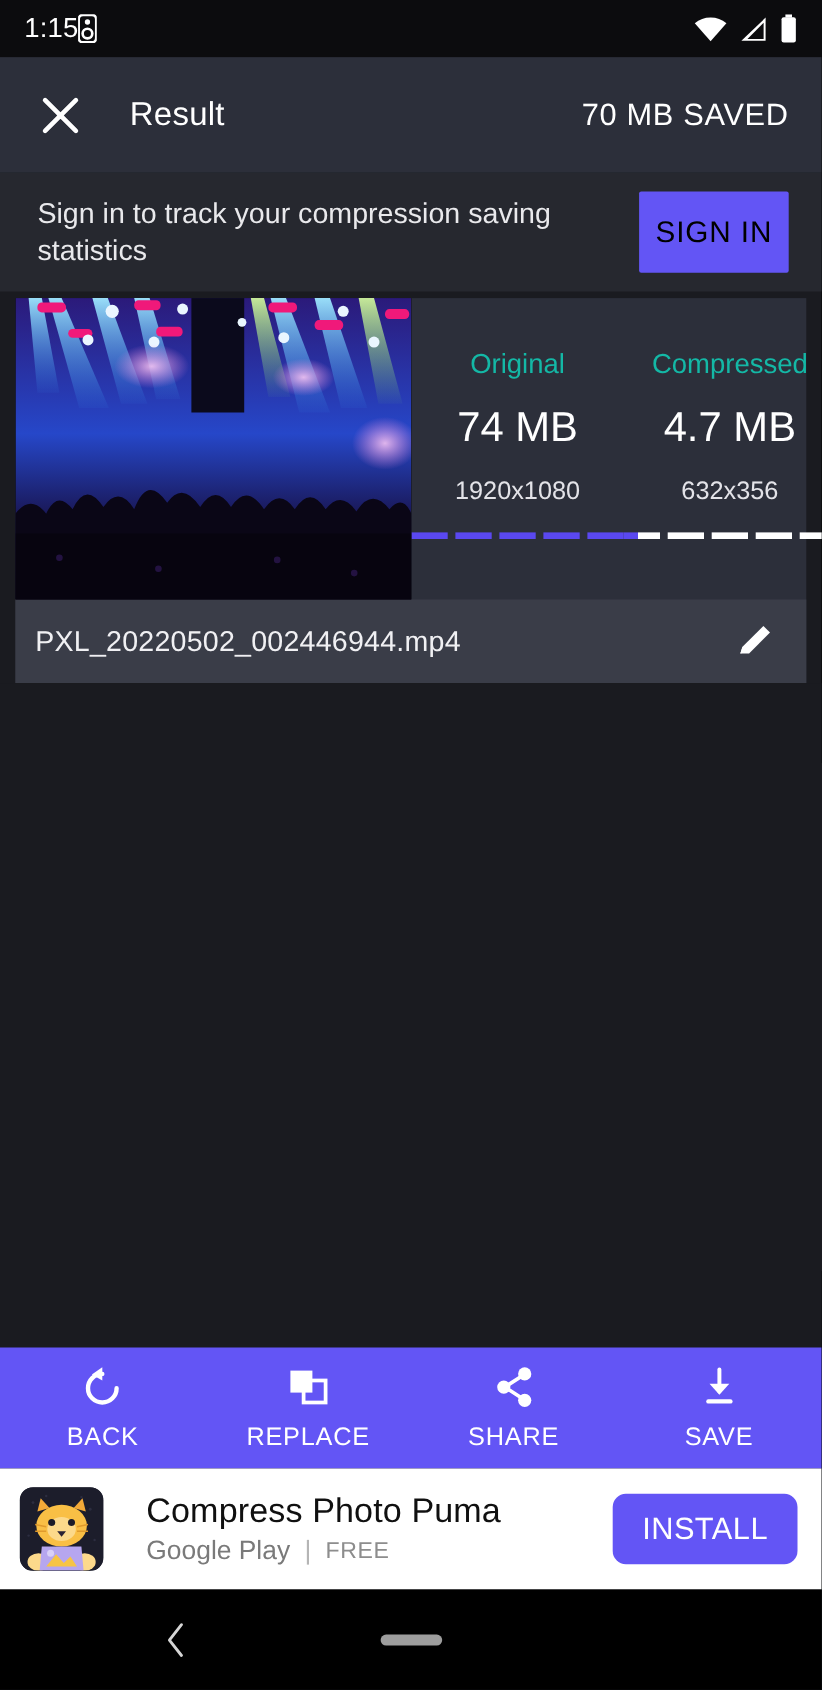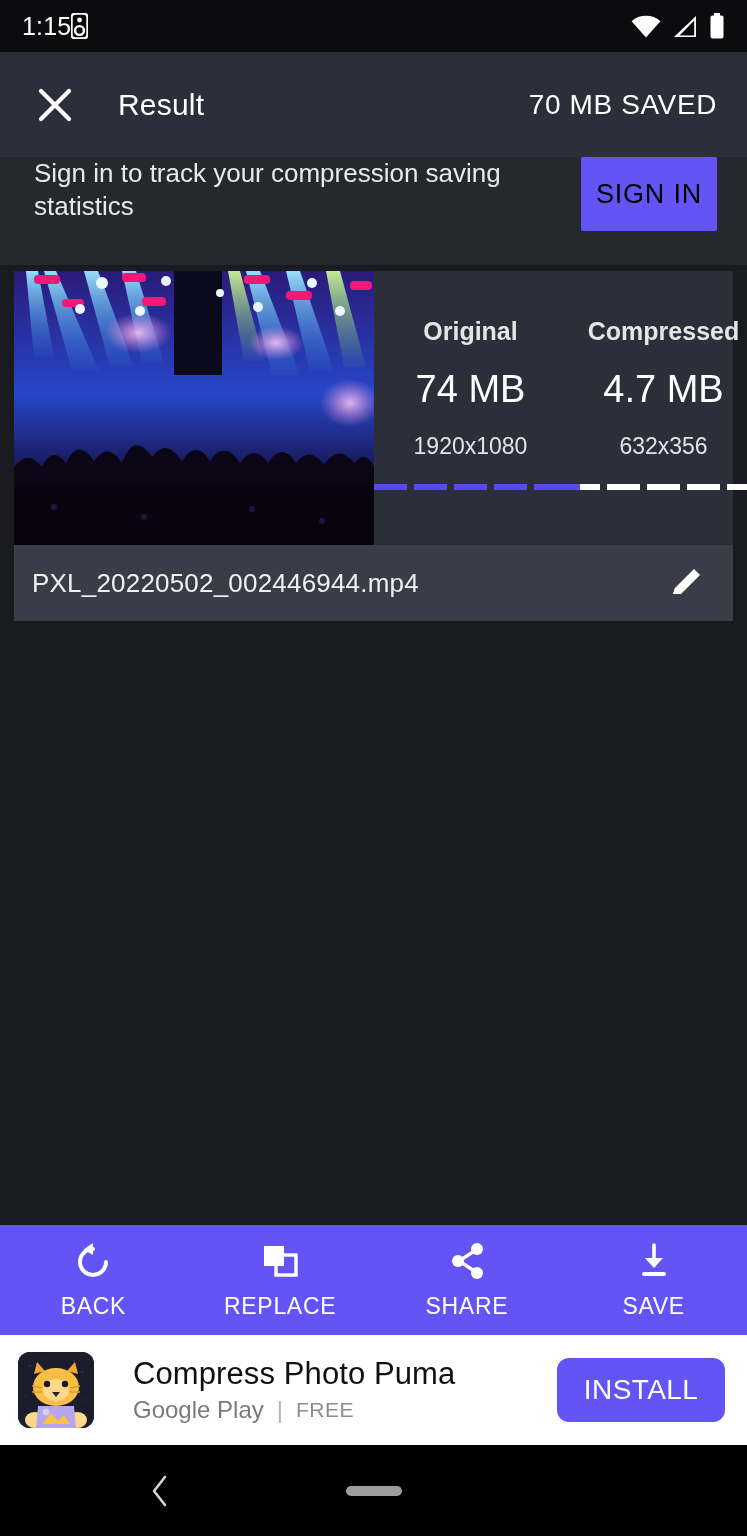--- a/index.html
+++ b/index.html
@@ -42,21 +42,21 @@
     font-size: 30px; margin-left: 44px; font-weight: 400; letter-spacing: .2px;
   }
   .appbar .saved {
     margin-left: auto; font-size: 28px; letter-spacing: .6px; font-weight: 400;
   }
 
   
   .signin-bar {
     flex: 0 0 108px; height: 108px;
     background: #26282f;
-    display: flex; 
+    display: flex; align-items: center;
     padding: 0 30px 0 34px;
   }
   .signin-text {
     color: #e9e9ec; font-size: 26px; line-height: 33px;
     max-width: 520px; padding-right: 14px;
   }
   .signin-btn {
     margin-left: auto;
     background: #6355f5; color: #000000;
     border: none; border-radius: 2px;
@@ -95,21 +95,21 @@
   }
 
   .stats {
     flex: 1 1 auto; display: flex;
     align-items: flex-start; padding-top: 46px;
   }
   .stat-col {
     flex: 1 1 50%;
     display: flex; flex-direction: column; align-items: center;
   }
-  .stat-label { color: #e5e5e5; font-size: 25px; font-weight: 700; }
+  .stat-label { color: #14b8a6; font-size: 25px; font-weight: 400; }
   .stat-size  { color: #ffffff; font-size: 38px; margin-top: 22px; font-weight: 400; }
   .stat-dims  { color: #e3e3e8; font-size: 23px; margin-top: 22px; }
   .segbar { display: flex; gap: 7px; margin-top: 24px; }
   .seg { width: 33px; height: 6px; background: #ffffff; }
   .seg.on { background: #5a48f0; }
   .seg.partial {
     background: linear-gradient(to right, #5a48f0 0 40%, #ffffff 40% 100%);
   }
 
   .filename-row {

